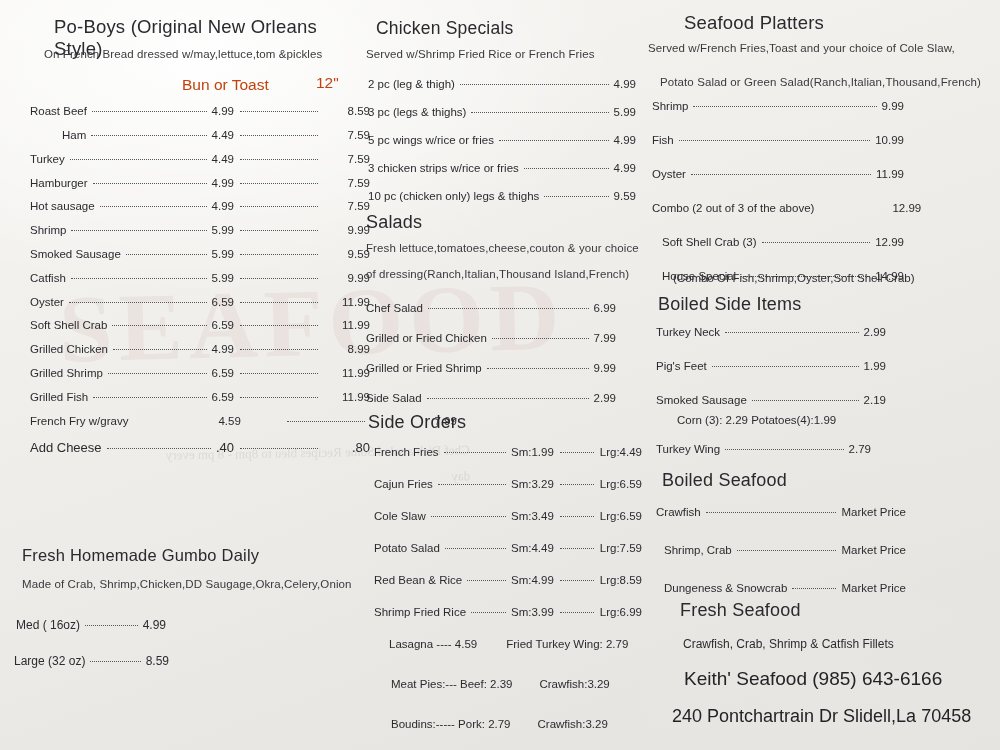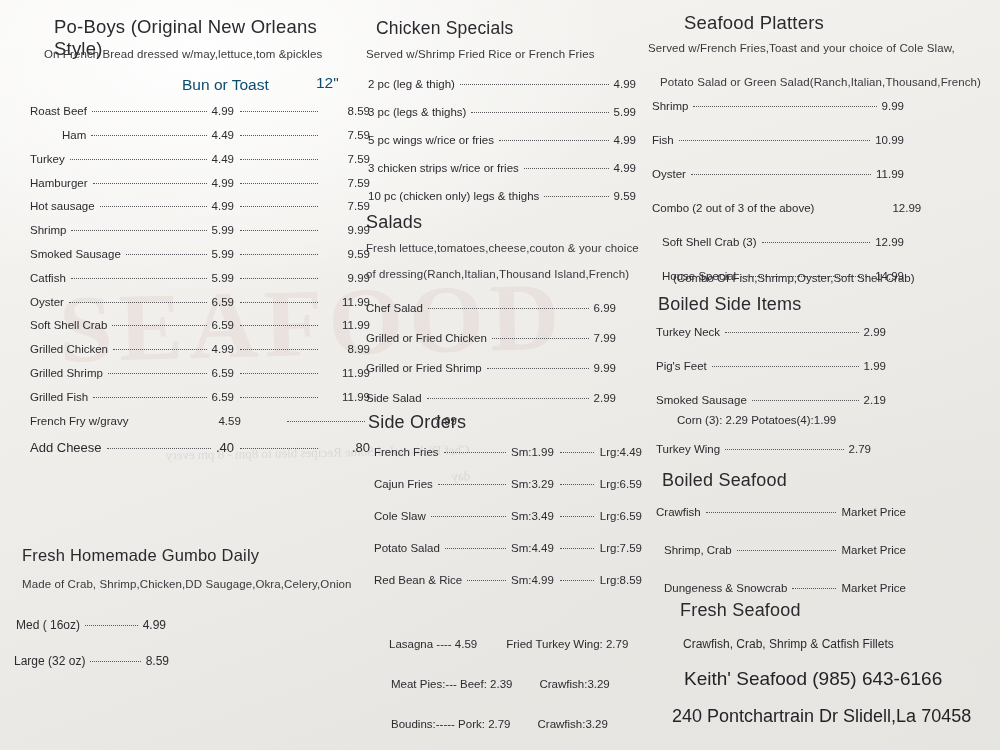--- a/index.html
+++ b/index.html
@@ -69,21 +69,21 @@
     margin: 0;
   }
   .head.big { font-size: 18.5px; }
   .sub {
     font-size: 11.5px;
     color: #3a3a3e;
     letter-spacing: .1px;
   }
   .colhdr {
     font-size: 15.5px;
-    color: #0c4a6e;
+    color: #c2410c;
   }
   .row {
     display: flex;
     align-items: baseline;
     font-size: 11.5px;
     color: #2b2b30;
     white-space: nowrap;
   }
   .row .nm { flex: 0 0 auto; }
   .row .dots {
@@ -338,20 +338,27 @@
         <span class="dots2" style="flex:0 0 34px;"></span>
         <span class="pr">Lrg:7.59</span>
       </div>
       <div class="row" style="margin-bottom:20px;">
         <span class="nm">Red Bean &amp; Rice</span>
         <span class="dots"></span>
         <span class="pr">Sm:4.99</span>
         <span class="dots2" style="flex:0 0 34px;"></span>
         <span class="pr">Lrg:8.59</span>
       </div>
+      <div class="row" style="margin-bottom:20px;">
+        <span class="nm">Shrimp Fried Rice</span>
+        <span class="dots"></span>
+        <span class="pr">Sm:3.99</span>
+        <span class="dots2" style="flex:0 0 34px;"></span>
+        <span class="pr">Lrg:6.99</span>
+      </div>
     </div>
 
     <div style="position:absolute;left:12px;top:638px;width:270px;display:flex;">
       <span class="line">Lasagna ---- 4.59</span>
       <span class="line" style="margin-left:18px;">Fried Turkey Wing: 2.79</span>
     </div>
     <div style="position:absolute;left:14px;top:678px;width:270px;display:flex;">
       <span class="line">Meat Pies:--- Beef: 2.39</span>
       <span class="line" style="margin-left:16px;">Crawfish:3.29</span>
     </div>

